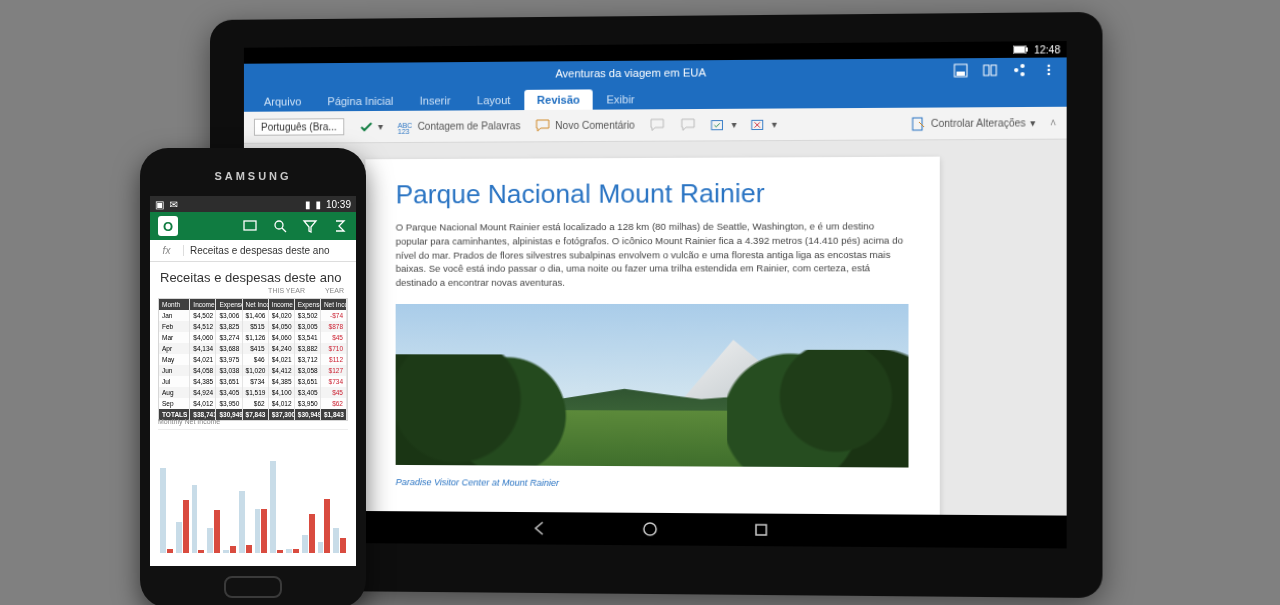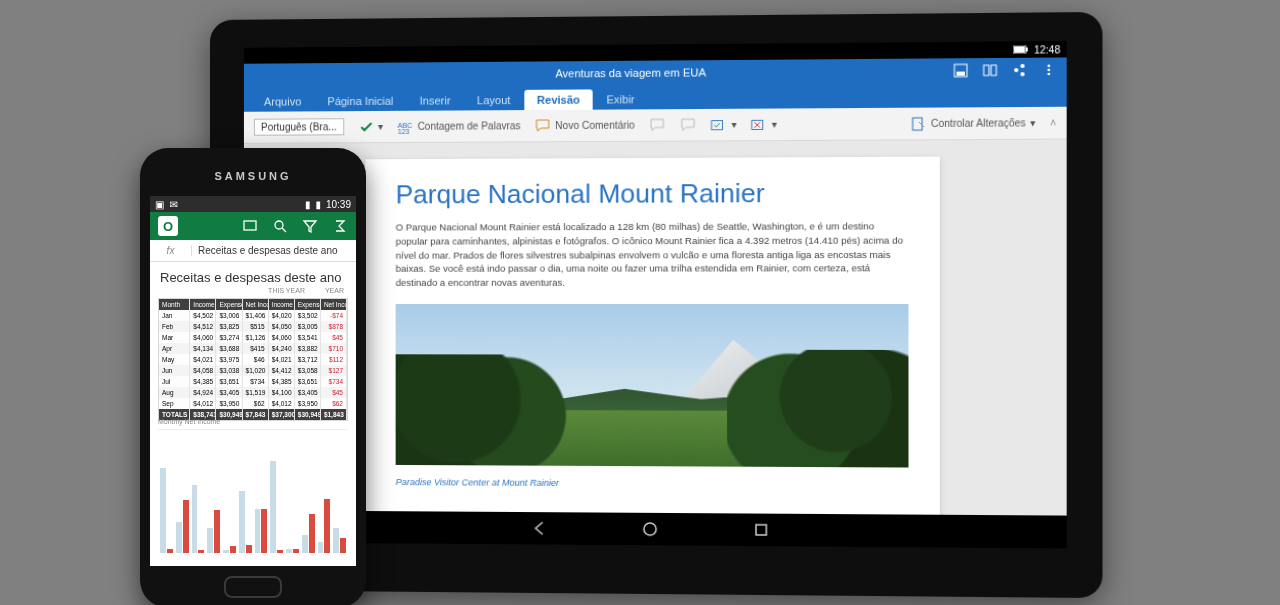--- a/index.html
+++ b/index.html
@@ -152,21 +152,21 @@
   .excel-top .o-icon {
     width:20px; height:20px; background:#fff; color:#107c41;
     font-weight:700; display:flex; align-items:center; justify-content:center;
     border-radius:3px; font-size:13px;
   }
   .excel-top .icons { display:flex; gap:14px; font-size:14px; }
   .fx-bar {
     height:22px; border-bottom:1px solid #ddd; display:flex; align-items:center;
     font-size:10px; color:#666;
   }
-  .fx-bar .fx { width:42px; text-align:center; font-style:italic; color:#888; border-right:1px solid #ddd; }
+  .fx-bar .fx { width:34px; text-align:center; font-style:italic; color:#888; border-right:1px solid #ddd; }
   .fx-bar .val { padding-left:6px; color:#333; }
   .sheet-title {
     font-size:13px; color:#333; padding:8px 10px 2px;
   }
   .sheet-sub { display:flex; justify-content:flex-end; gap:20px; font-size:7px; color:#888; padding:0 12px 4px; }
   .spreadsheet {
     margin:0 8px; border:1px solid #d7d7d7; font-size:6.5px;
   }
   .spreadsheet .hdr, .spreadsheet .row {
     display:grid; grid-template-columns: 1.2fr 1fr 1fr 1fr 1fr 1fr 1fr;

